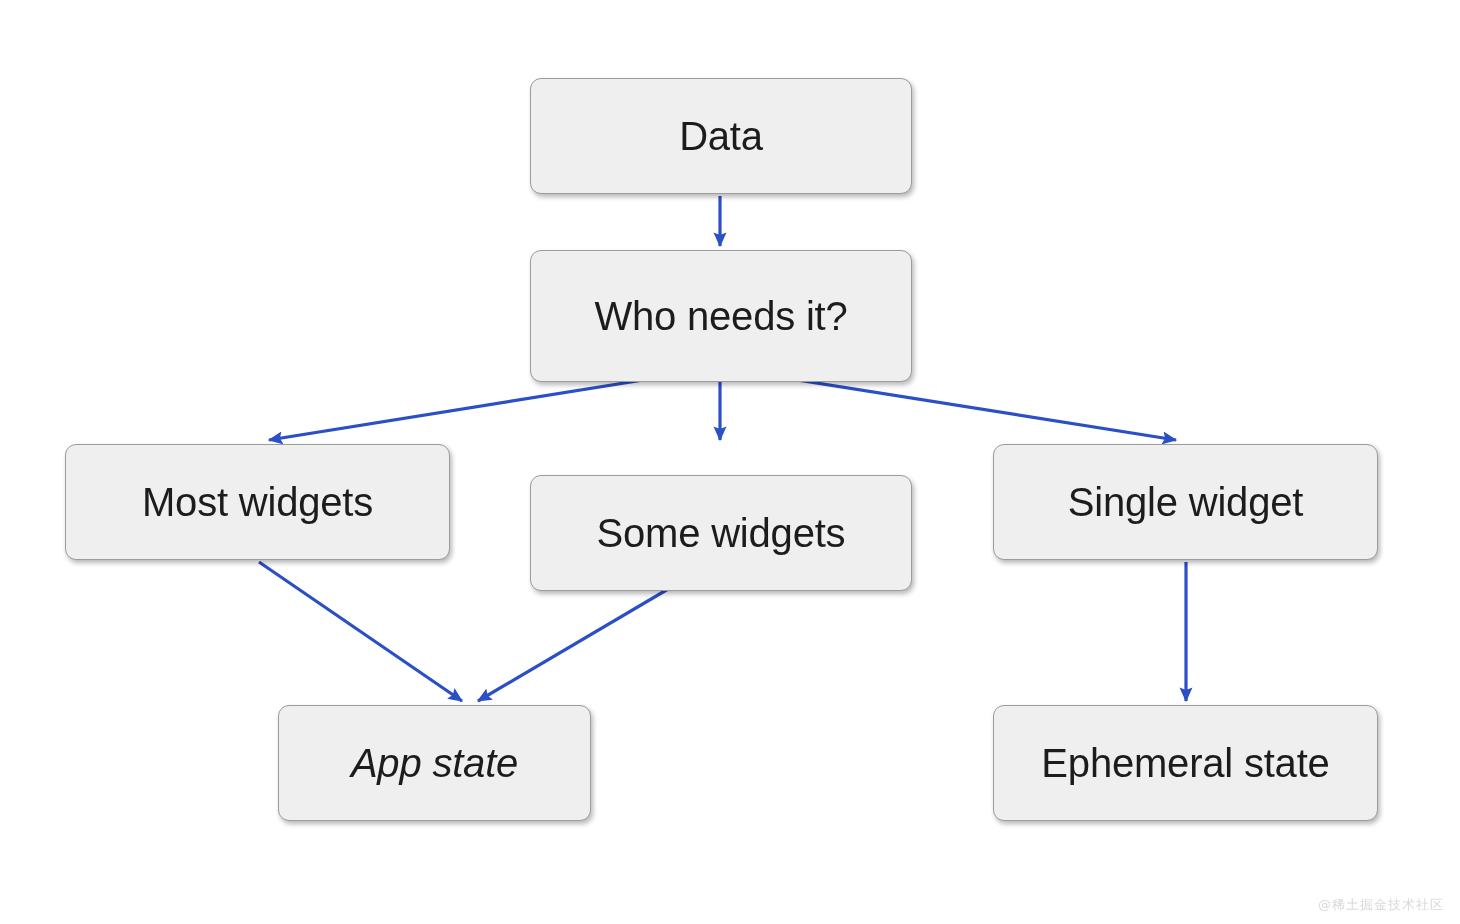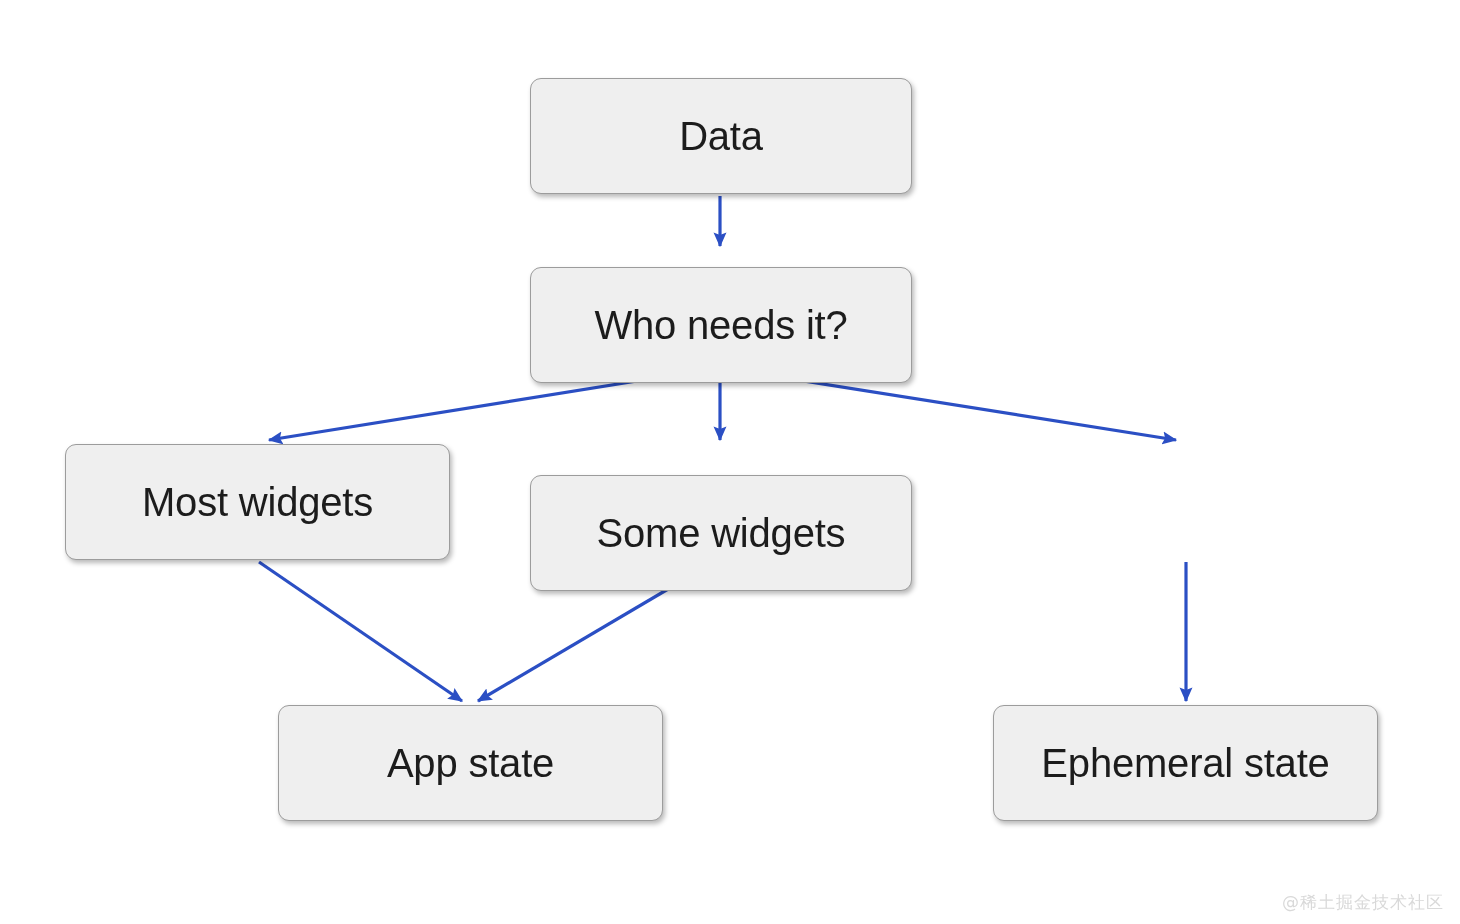--- a/index.html
+++ b/index.html
@@ -41,33 +41,33 @@
     font-family: "Liberation Sans", sans-serif;
     font-size: 40px;
     font-weight: 400;
     color: #1c1c1c;
     letter-spacing: -0.2px;
     line-height: 1;
     white-space: nowrap;
   }
   
   #node-data          { left: 530px; top: 78px;  width: 382px; height: 116px; }
-  #node-who-needs-it  { left: 530px; top: 267px; width: 382px; height: 116px; }
+  #node-who-needs-it  { left: 530px; top: 250px; width: 382px; height: 132px; }
   #node-most-widgets  { left: 65px;  top: 444px; width: 385px; height: 116px; border-radius: 11px; }
   #node-some-widgets  { left: 530px; top: 444px; width: 382px; height: 116px; margin-top: 31px; }
   #node-single-widget { left: 993px; top: 444px; width: 385px; height: 116px; }
-  #node-app-state     { left: 278px; top: 705px; width: 385px; height: 116px; }
+  #node-app-state     { left: 278px; top: 705px; width: 313px; height: 116px; font-style: italic; }
   #node-ephemeral-state { left: 993px; top: 705px; width: 385px; height: 116px; }
 
   #watermark {
     position: absolute;
     right: 16px;
     bottom: 10px;
     font-family: "DejaVu Sans", sans-serif;
-    font-size: 17px;
+    font-size: 13px;
     color: #d9d9d9;
     letter-spacing: 1px;
     white-space: nowrap;
     z-index: 3;
   }
 </style>
 </head>
 <body>
 
 <div id="canvas">
@@ -103,20 +103,23 @@
   </div>
 
   <div class="node" id="node-most-widgets">
     <span class="node-label">Most widgets</span>
   </div>
 
   <div class="node" id="node-some-widgets">
     <span class="node-label">Some widgets</span>
   </div>
 
+  <div class="node" id="node-single-widget">
+    <span class="node-label">Single widget</span>
+  </div>
 
   <div class="node" id="node-app-state">
     <span class="node-label">App state</span>
   </div>
 
   <div class="node" id="node-ephemeral-state">
     <span class="node-label">Ephemeral state</span>
   </div>
 
   <div id="watermark">@稀土掘金技术社区</div>

